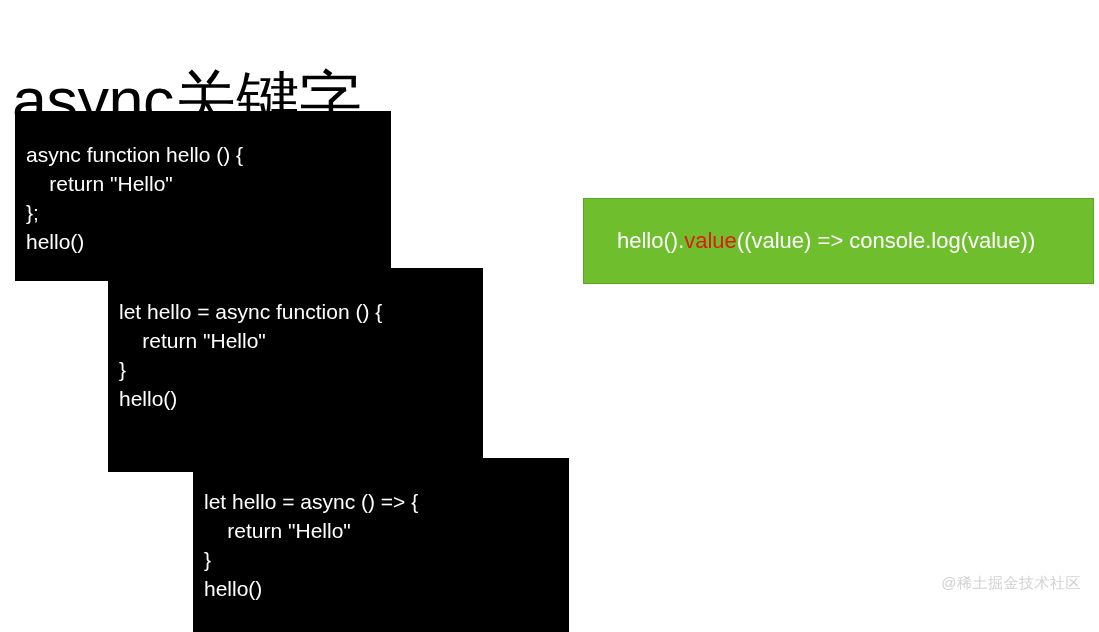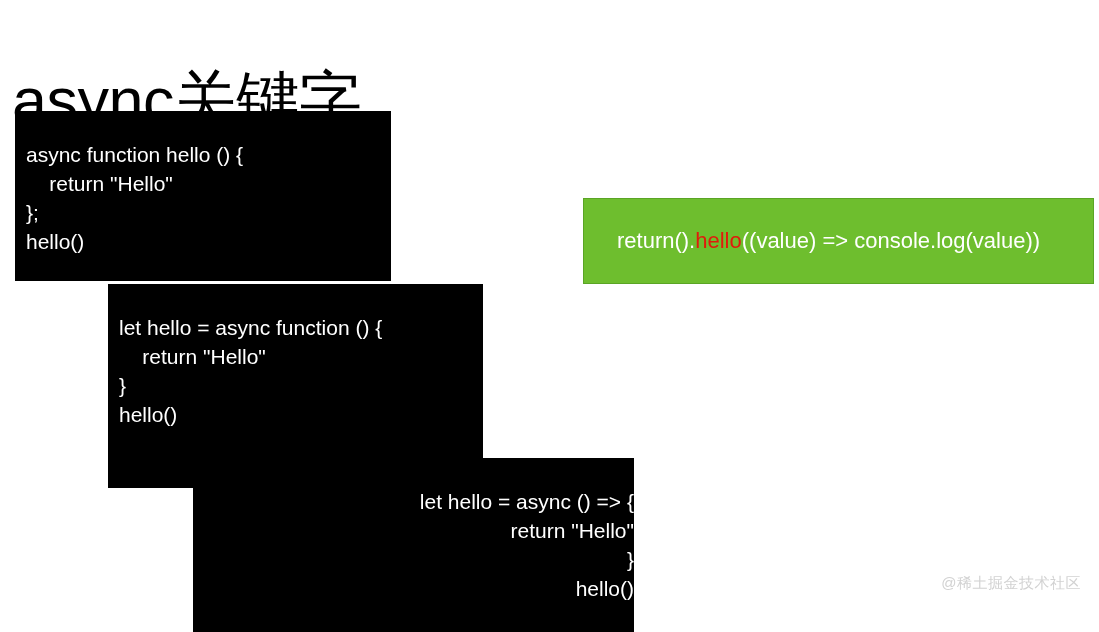--- a/index.html
+++ b/index.html
@@ -53,32 +53,31 @@
 
   #card-1 {
     left: 15px;
     top: 111px;
     width: 376px;
     height: 170px;
     padding: 29px 0 0 11px;
   }
   #card-2 {
     left: 108px;
-    top: 284px;
+    top: 268px;
     width: 375px;
     height: 204px;
     padding: 29px 0 0 11px;
   }
   #card-3 {
     left: 193px;
     top: 458px;
-    width: 441px;
+    width: 376px;
     height: 174px;
     padding: 29px 0 0 11px;
-    text-align: right;
   }
 
   
   #green-card {
     position: absolute;
     left: 583px;
     top: 198px;
     width: 511px;
     height: 86px;
     background: #6ebe2e;
@@ -136,18 +135,18 @@
   </div>
 
   <div class="code-card" id="card-3">
     <pre>let hello = async () =&gt; {
     return "Hello"
 }
 hello()</pre>
   </div>
 
   <div id="green-card">
-    <div class="green-code"><span>return().</span><span class="kw-then">hello</span><span>((value) =&gt; console.log(value))</span></div>
+    <div class="green-code"><span>hello().</span><span class="kw-then">value</span><span>((value) =&gt; console.log(value))</span></div>
   </div>
 
   <div class="watermark">@稀土掘金技术社区</div>
 
 </div>
 
 </body></html>

